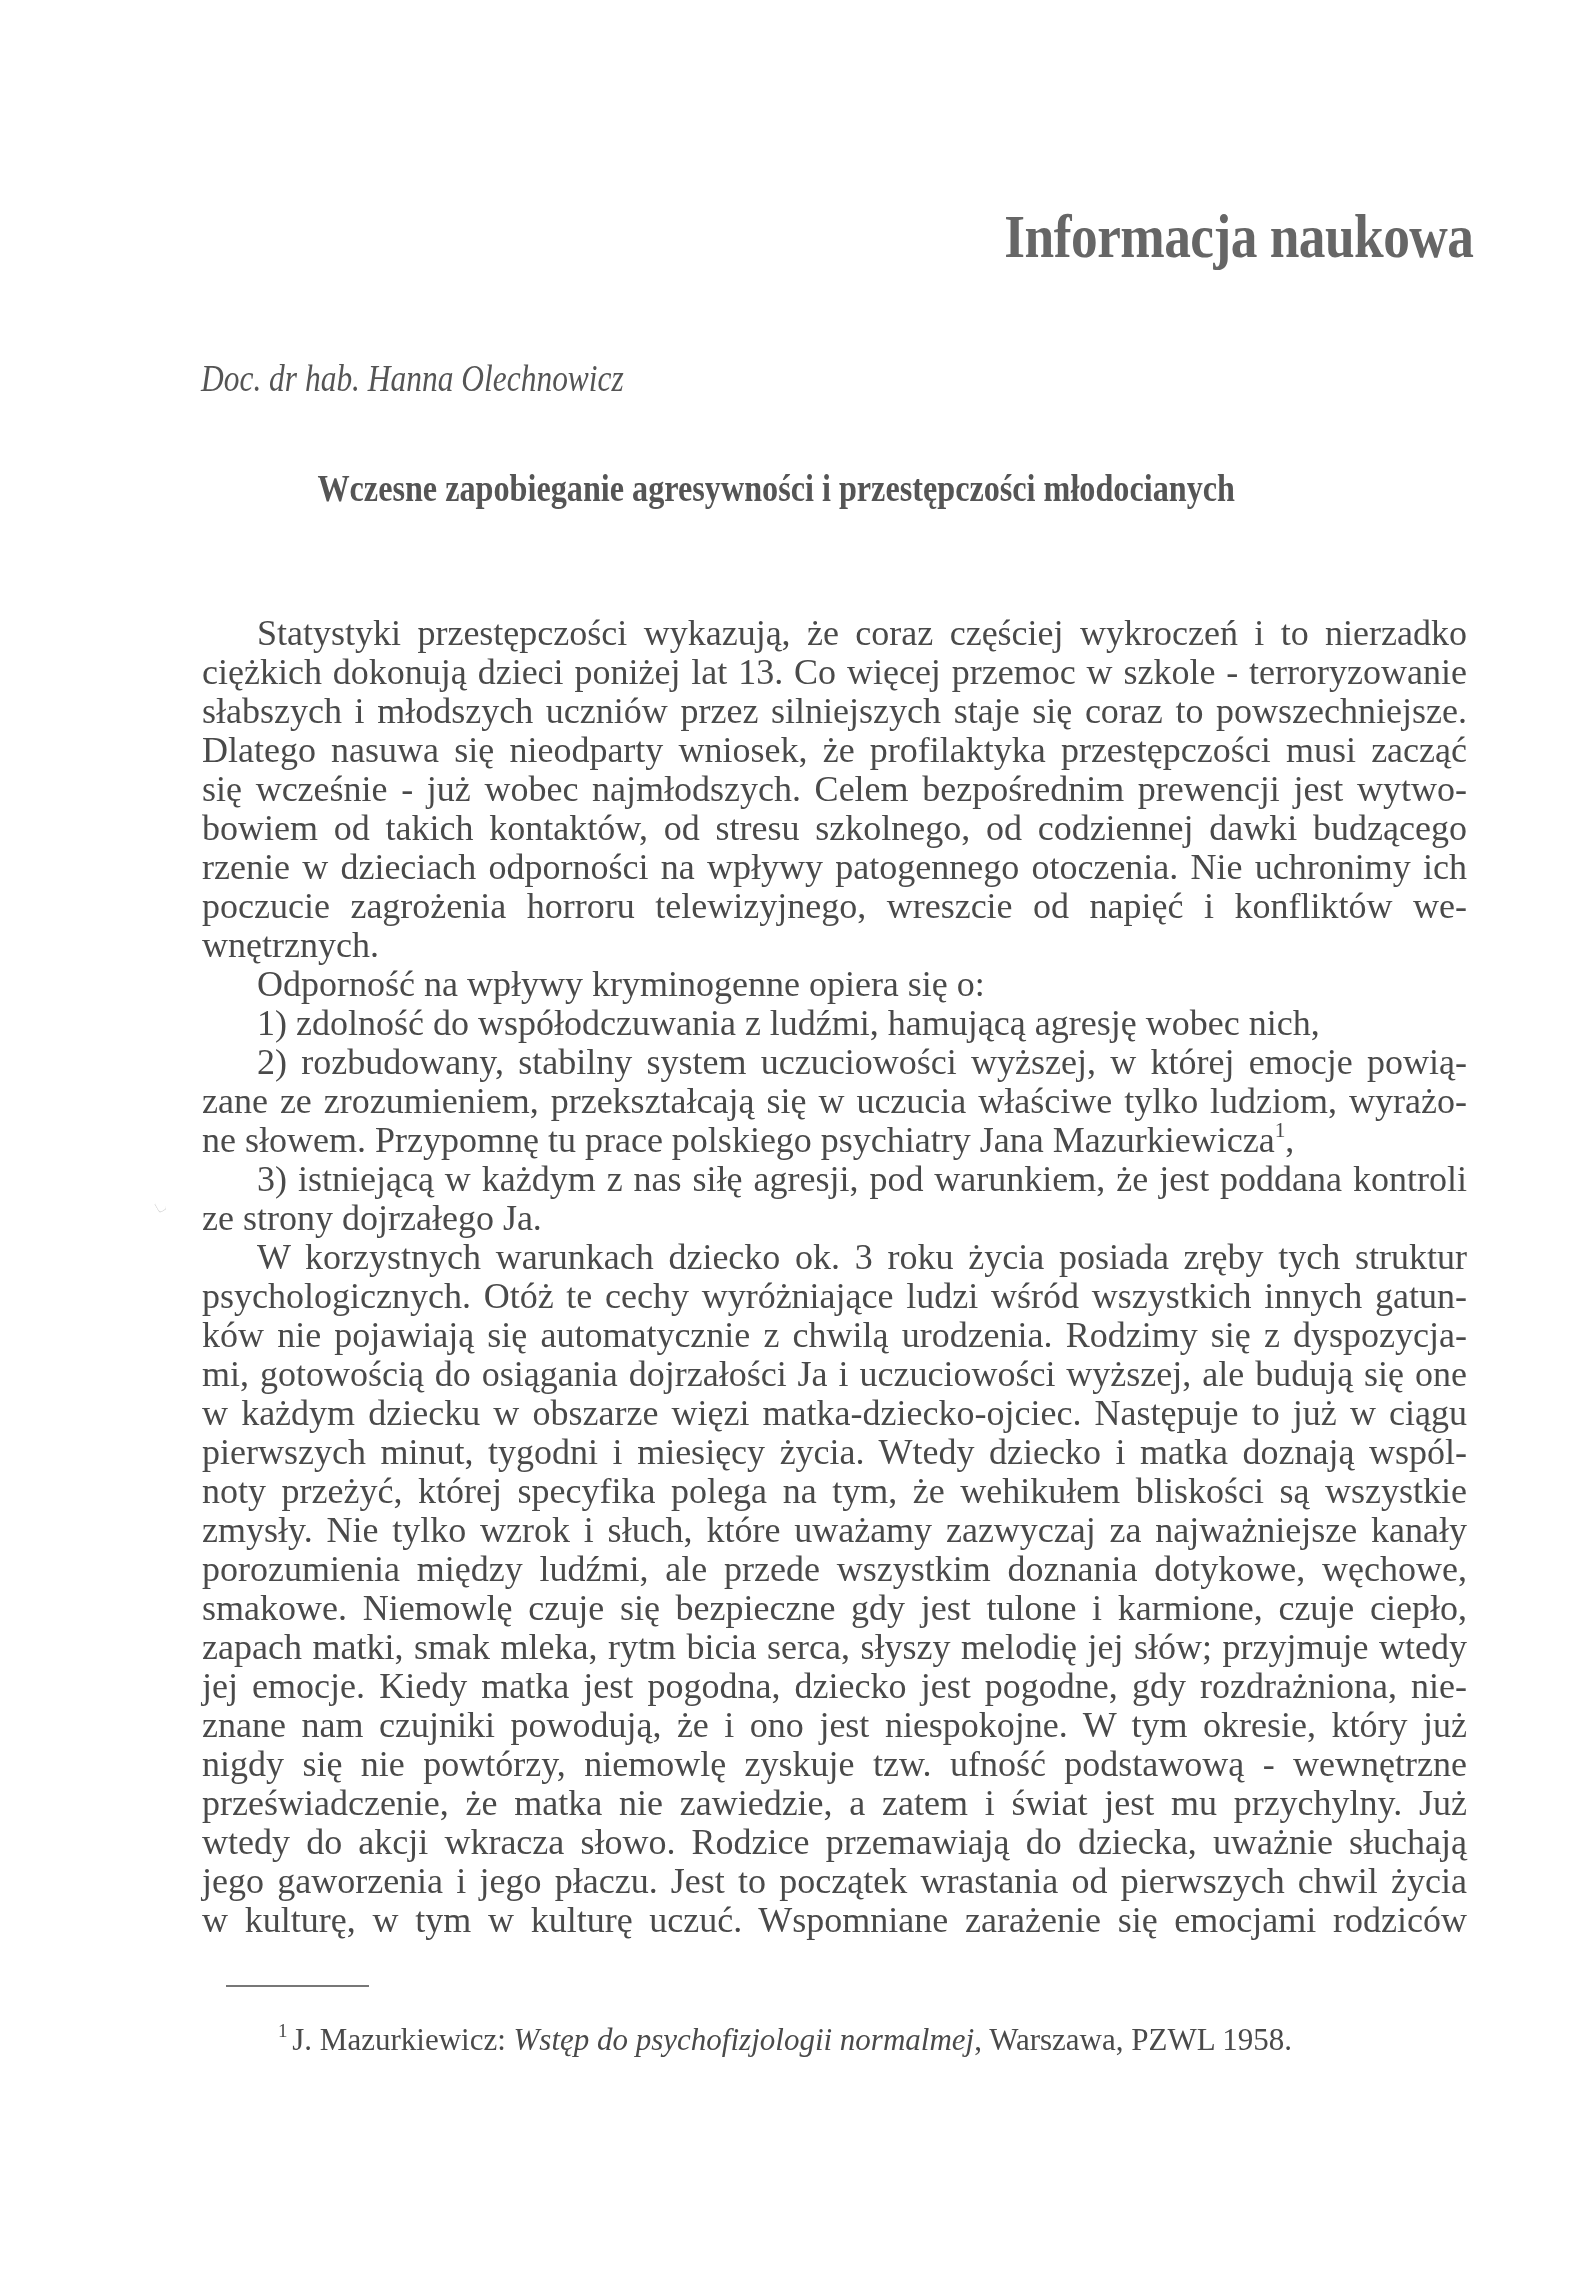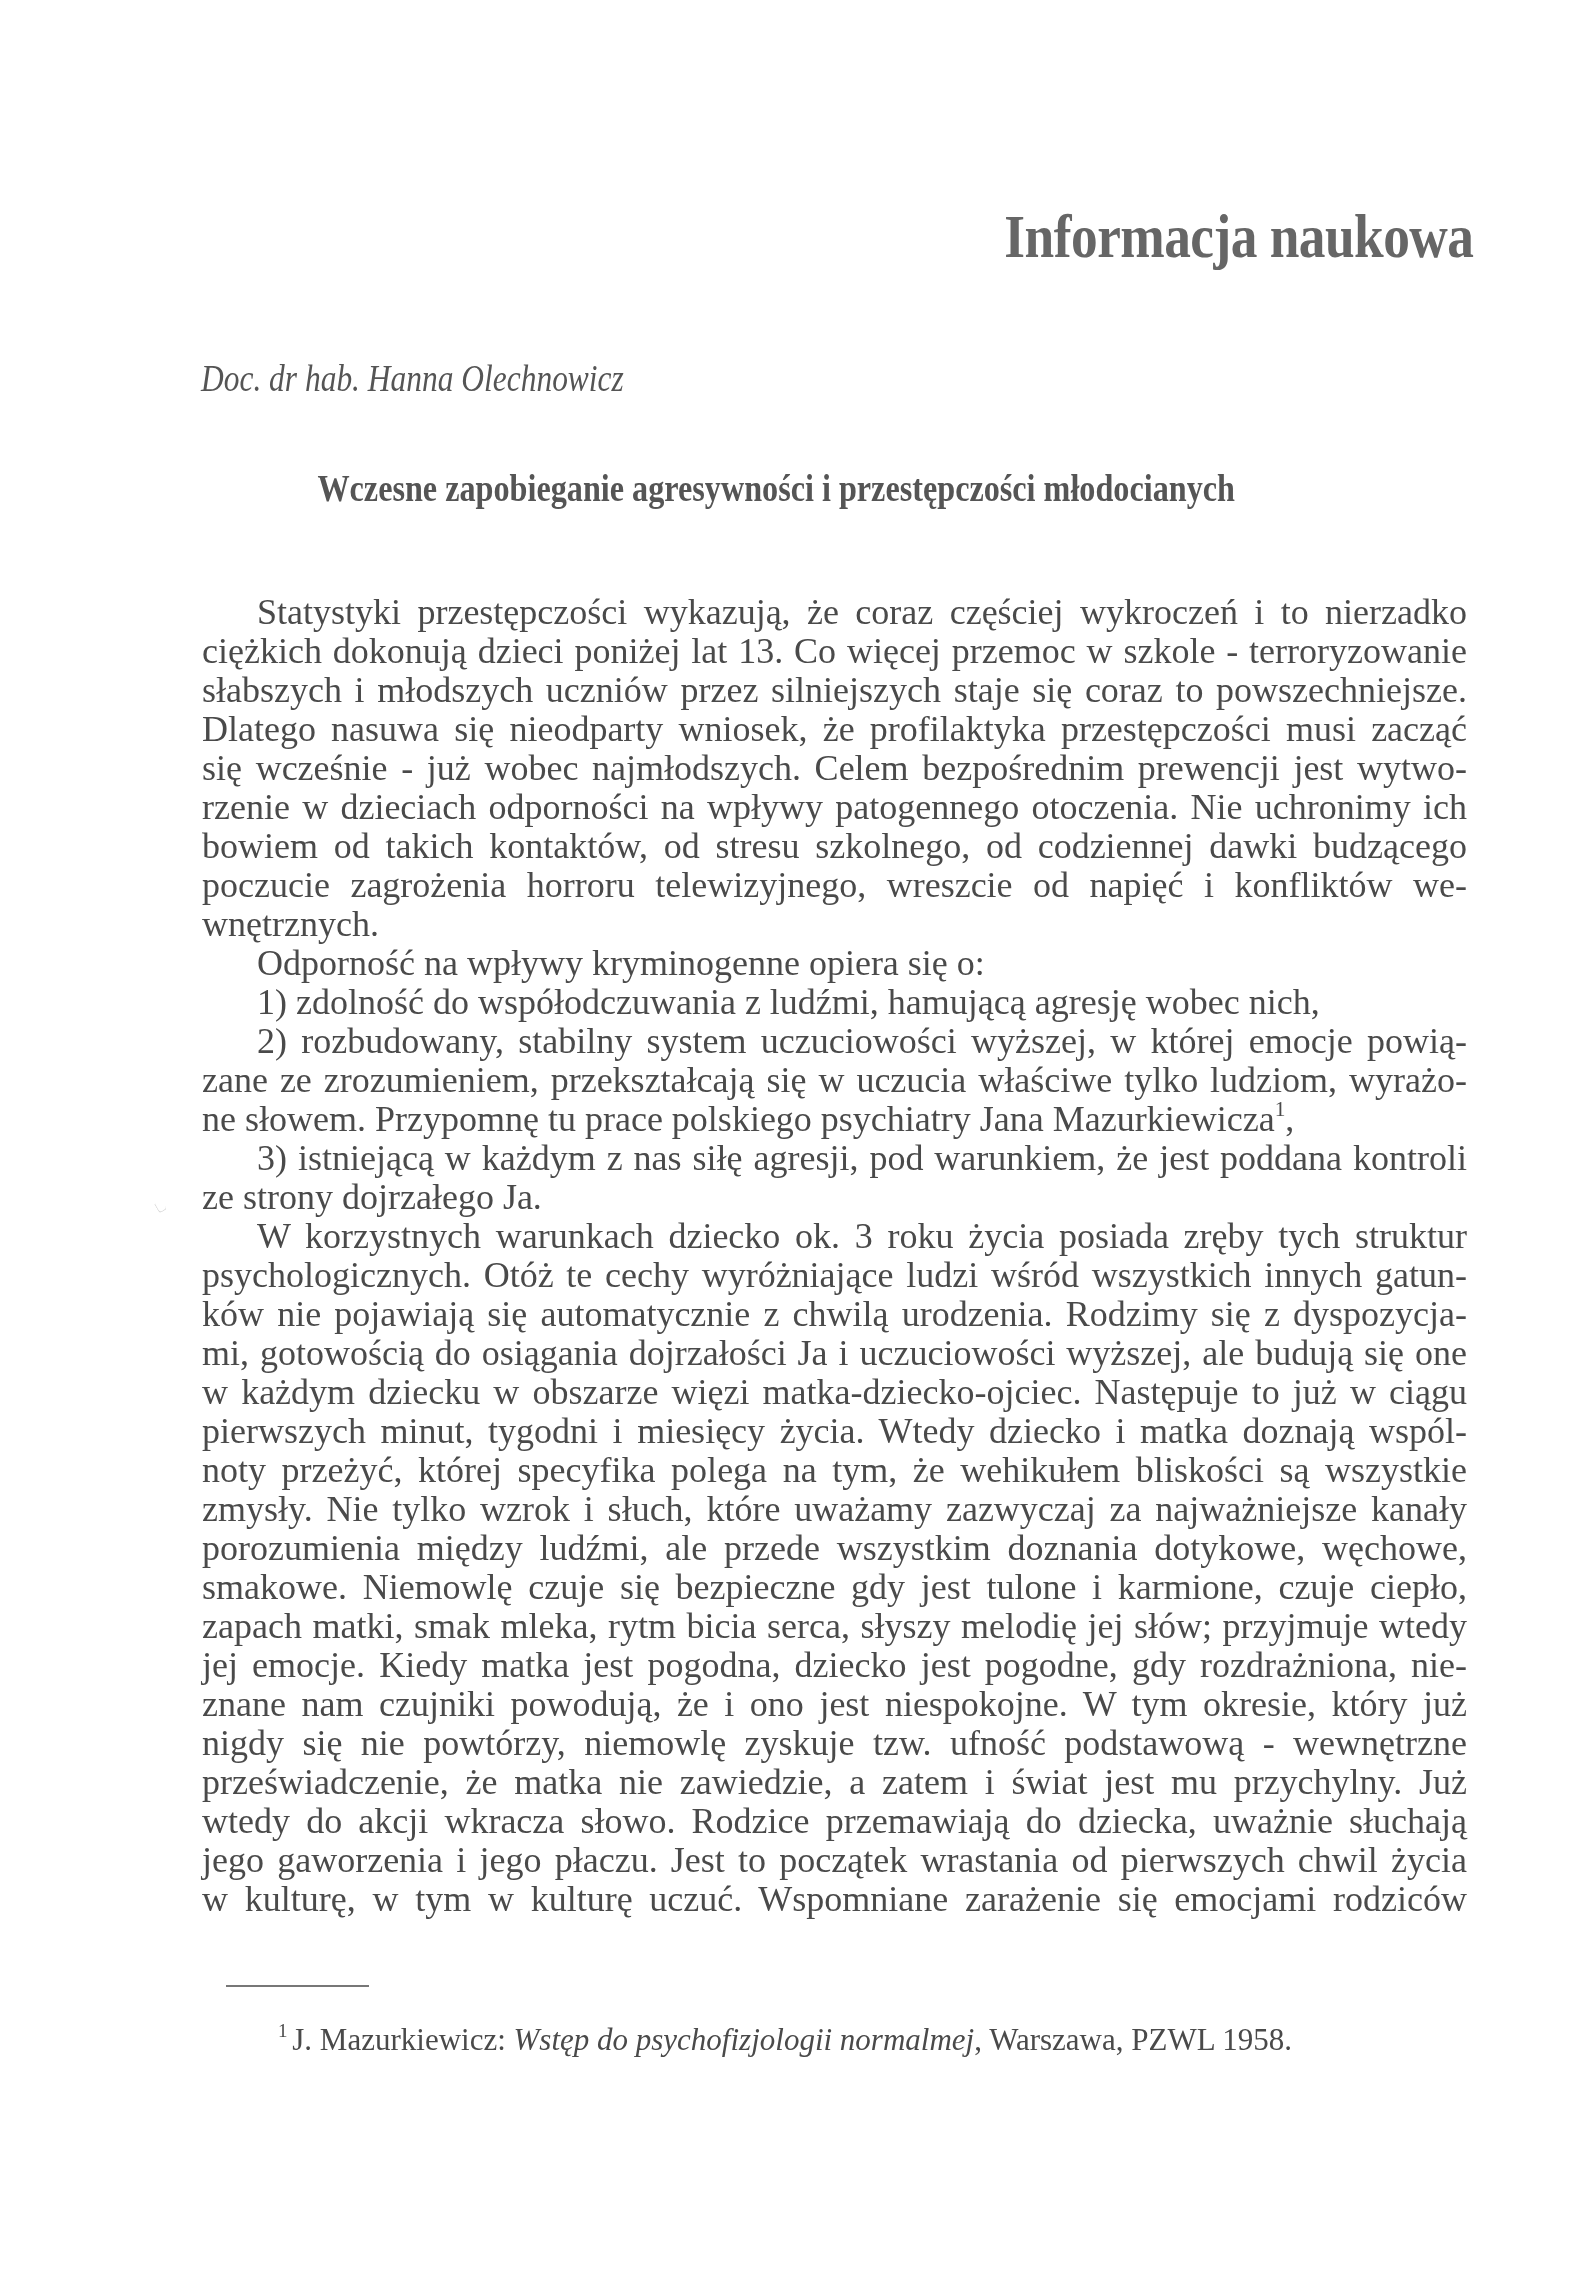--- a/index.html
+++ b/index.html
@@ -8,21 +8,21 @@
   .section-title { position: absolute; right: 119px; top: 205px; margin: 0;
          font-family: "Liberation Serif", serif; font-weight: bold; font-size: 62px;
          color: #666666; letter-spacing: -0.6px; transform: scaleX(0.86); transform-origin: right center;
          white-space: nowrap; line-height: 1; }
   .author { position: absolute; left: 201px; top: 360px; margin: 0;
          font-style: italic; font-size: 37px; color: #555555; white-space: nowrap; line-height: 1;
          transform: scaleX(0.85); transform-origin: left center; }
   .article-title { position: absolute; left: 0; width: 1537px; top: 470px; margin: 0; text-align: center;
          font-weight: bold; font-size: 37px; color: #555555; white-space: nowrap; line-height: 1; }
   .article-title span { display: inline-block; transform: scaleX(0.87); transform-origin: center; padding-left: 18px; }
-  .body { position: absolute; left: 202px; top: 593px; width: 1265px; }
+  .body { position: absolute; left: 202px; top: 614px; width: 1265px; }
   .line { height: 39px; line-height: 39px; font-size: 36px; white-space: nowrap;
           text-align: justify; text-align-last: justify; overflow: visible; }
   .line.last { text-align-last: left; font-family: Liberation Serif, serif; }
   .line.indent { padding-left: 55px; }
   .line > span.txt { display: inline; }
   .fn-ref { font-size: 21.4px; vertical-align: 15.5px; line-height: 0; }
   .footnote-rule { position: absolute; left: 226px; top: 1985px; width: 143px; height: 2.4px; background: #777777; }
   .footnote { position: absolute; left: 262px; top: 2005px; margin: 16px; font-size: 31px; white-space: nowrap; line-height: 1.2; }
   .footnote .fn-mark { font-size: 19px; vertical-align: 13px; line-height: 0; margin-right: 4.8px; }
   .footnote i { font-style: italic; }
@@ -37,22 +37,22 @@
 <h2 class="article-title"><span>Wczesne zapobieganie agresywności i przestępczości młodocianych</span></h2>
 
 <div class="scan-artifact"></div>
 
 <div class="body" id="body">
     <div class="line indent"><span class="txt">Statystyki przestępczości wykazują, że coraz częściej wykroczeń i to nierzadko</span></div>
     <div class="line"><span class="txt">ciężkich dokonują dzieci poniżej lat 13. Co więcej przemoc w szkole - terroryzowanie</span></div>
     <div class="line"><span class="txt">słabszych i młodszych uczniów przez silniejszych staje się coraz to powszechniejsze.</span></div>
     <div class="line"><span class="txt">Dlatego nasuwa się nieodparty wniosek, że profilaktyka przestępczości musi zacząć</span></div>
     <div class="line"><span class="txt">się wcześnie - już wobec najmłodszych. Celem bezpośrednim prewencji jest wytwo-</span></div>
+    <div class="line"><span class="txt">bowiem od takich kontaktów, od stresu szkolnego, od codziennej dawki budzącego</span></div>
     <div class="line"><span class="txt">rzenie w dzieciach odporności na wpływy patogennego otoczenia. Nie uchronimy ich</span></div>
-    <div class="line"><span class="txt">bowiem od takich kontaktów, od stresu szkolnego, od codziennej dawki budzącego</span></div>
     <div class="line"><span class="txt">poczucie zagrożenia horroru telewizyjnego, wreszcie od napięć i konfliktów we-</span></div>
     <div class="line last"><span class="txt">wnętrznych.</span></div>
     <div class="line indent last"><span class="txt">Odporność na wpływy kryminogenne opiera się o:</span></div>
     <div class="line indent last"><span class="txt">1) zdolność do współodczuwania  z ludźmi, hamującą agresję wobec nich,</span></div>
     <div class="line indent"><span class="txt">2) rozbudowany, stabilny system uczuciowości wyższej, w której emocje powią-</span></div>
     <div class="line"><span class="txt">zane ze zrozumieniem, przekształcają się w uczucia właściwe tylko ludziom, wyrażo-</span></div>
     <div class="line last"><span class="txt">ne słowem. Przypomnę tu prace polskiego psychiatry Jana Mazurkiewicza</span><sup class="fn-ref">1</sup><span>,</span></div>
     <div class="line indent"><span class="txt">3) istniejącą  w każdym z nas siłę agresji, pod warunkiem, że jest poddana kontroli</span></div>
     <div class="line last"><span class="txt">ze strony dojrzałego Ja.</span></div>
     <div class="line indent"><span class="txt">W korzystnych warunkach dziecko ok. 3 roku życia posiada zręby tych struktur</span></div>

